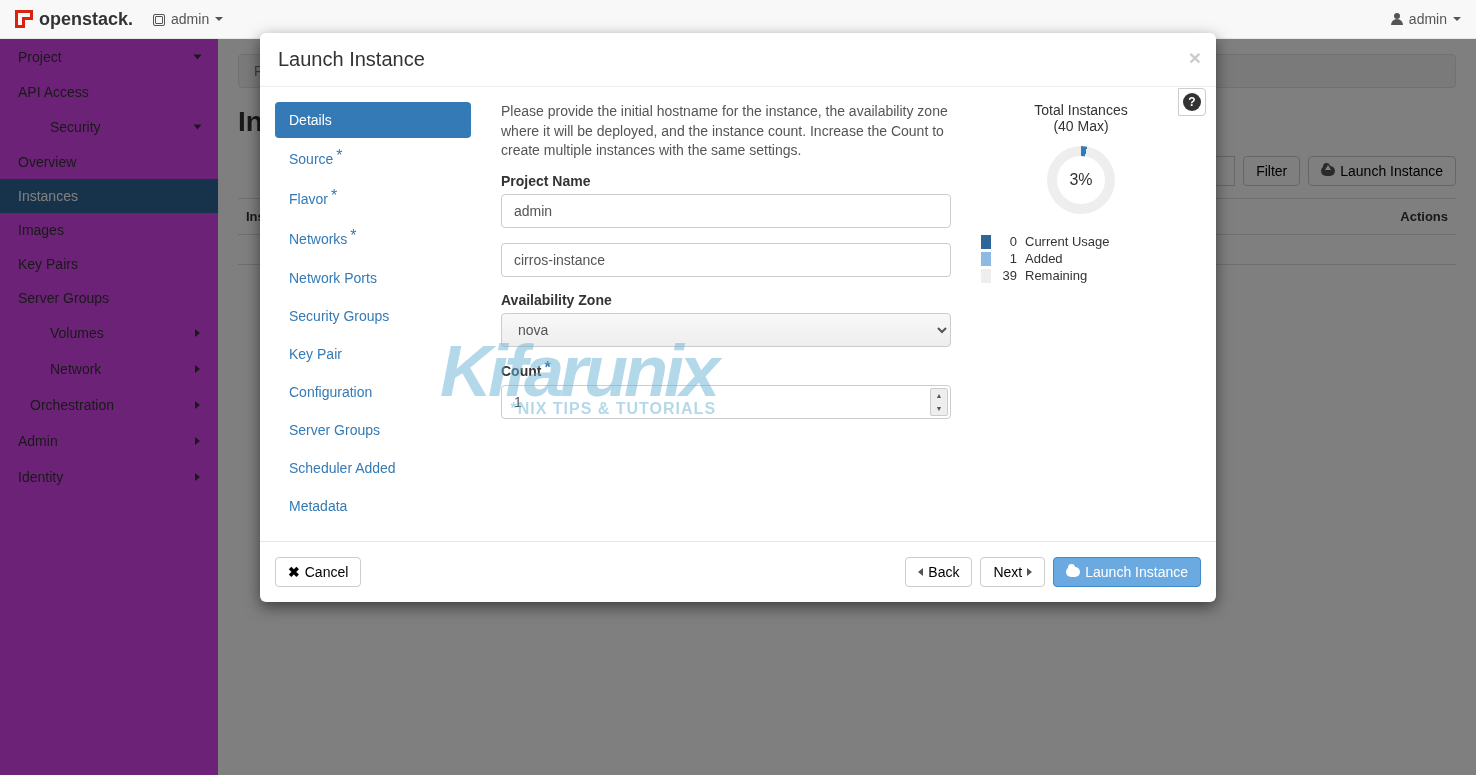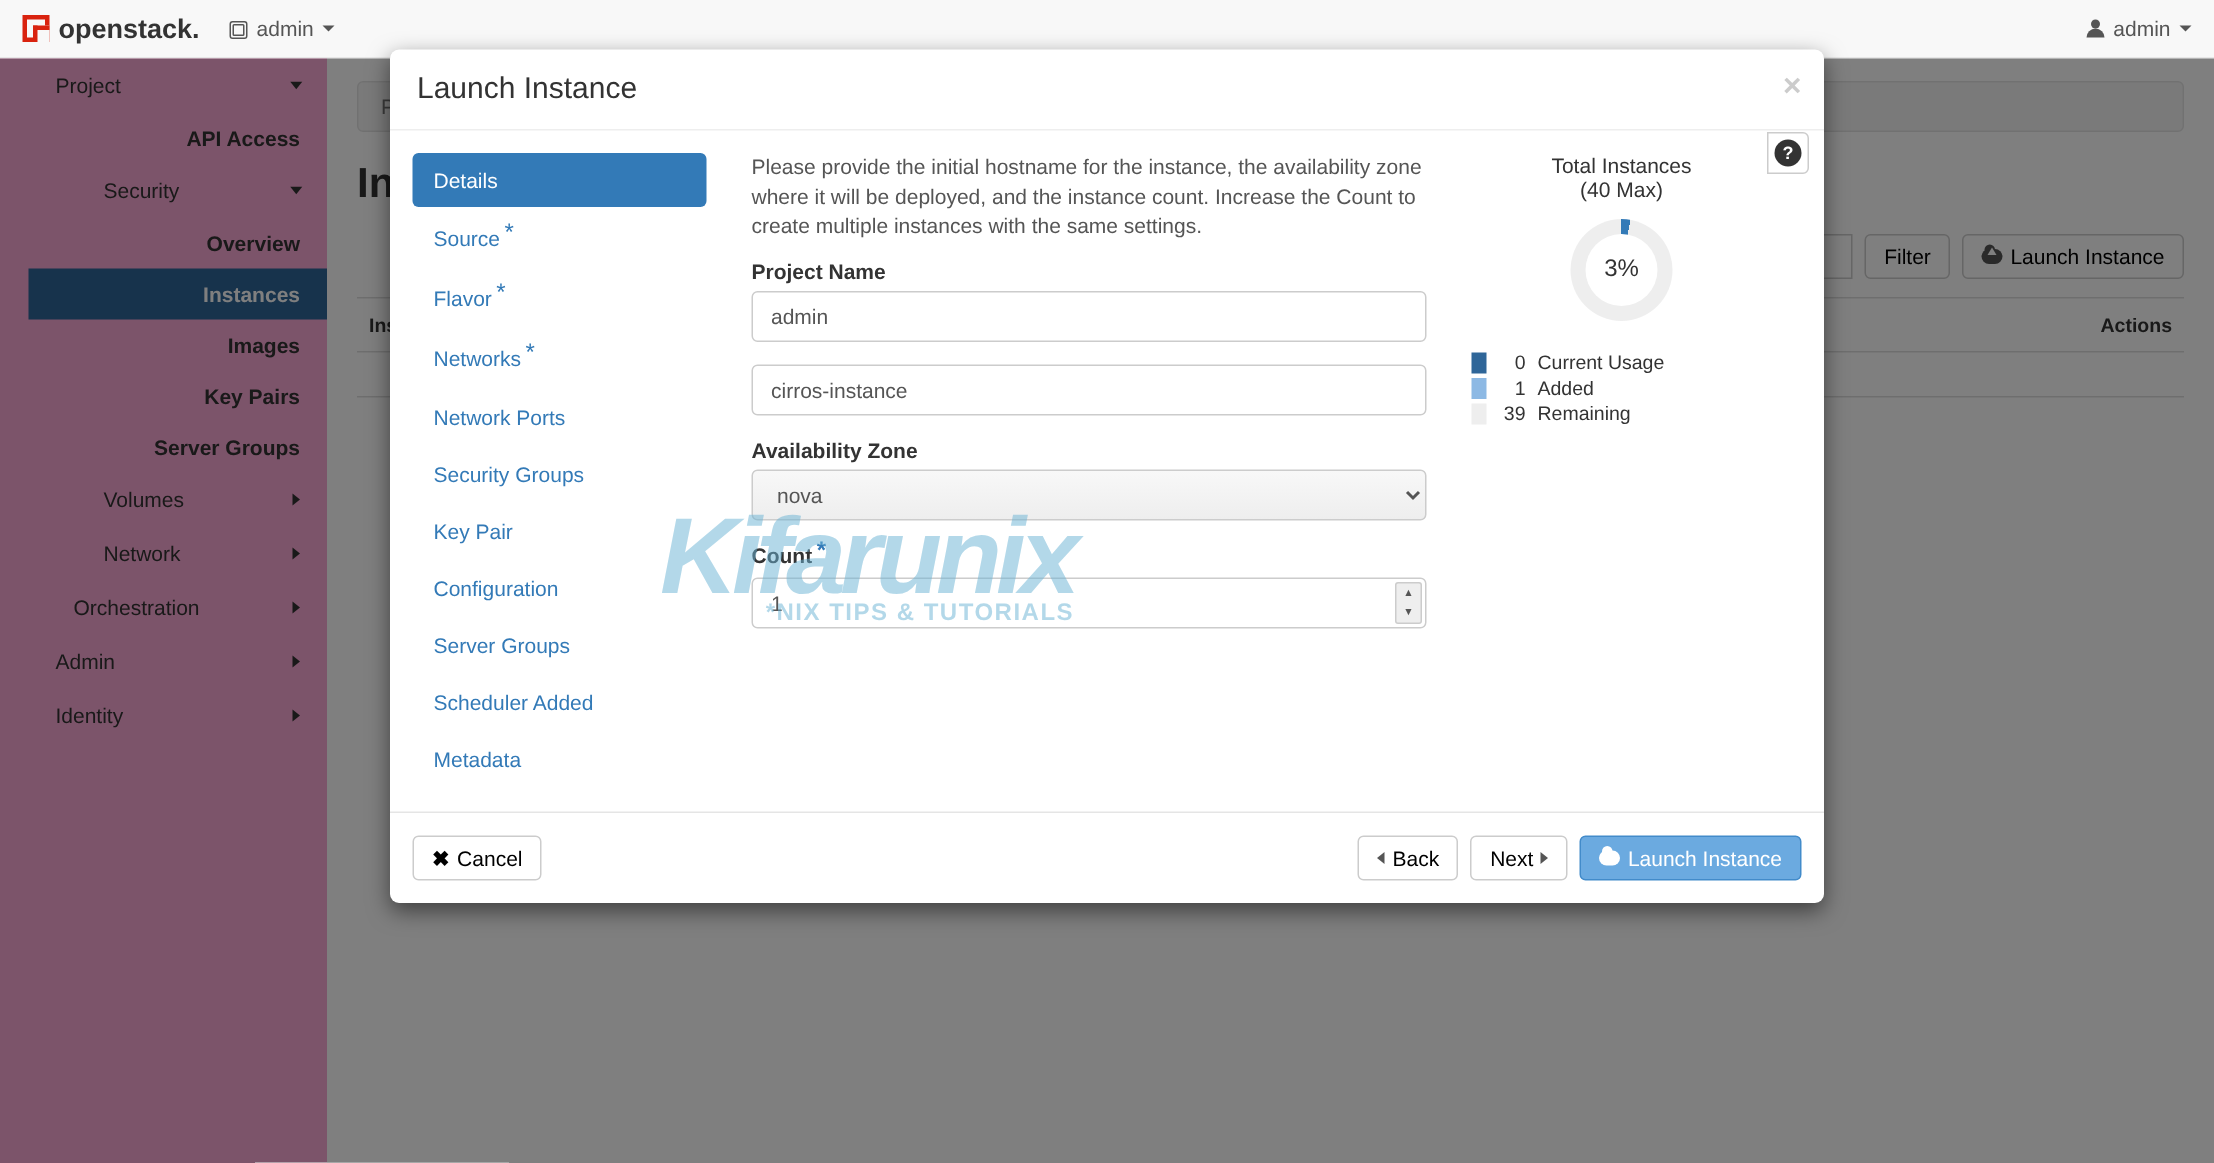--- a/index.html
+++ b/index.html
@@ -5,23 +5,23 @@
 * { box-sizing: border-box; margin: 0; padding: 0; }
 body { font-family: "Helvetica Neue", Helvetica, Arial, sans-serif; font-size: 14px; color: #333; background: #fff; width: 1476px; height: 775px; overflow: hidden; position: relative; }
 .topbar { height: 39px; background: #f8f8f8; border-bottom: 1px solid #e7e7e7; display: flex; align-items: center; padding: 0 15px; justify-content: space-between; }
 .topbar-left { display: flex; align-items: center; gap: 20px; }
 .logo { display: flex; align-items: center; gap: 6px; font-weight: bold; font-size: 18px; color: #333; }
 .logo-icon { width: 18px; height: 18px; border: 3px solid #d9230f; position: relative; }
 .logo-icon::after { content: ""; position: absolute; right: -3px; bottom: -3px; width: 8px; height: 8px; background: #f8f8f8; border-left: 3px solid #d9230f; border-top: 3px solid #d9230f; }
 .topbar-drop { display: flex; align-items: center; gap: 6px; color: #555; cursor: pointer; }
 .caret { width: 0; height: 0; border-left: 4px solid transparent; border-right: 4px solid transparent; border-top: 4px solid #555; display: inline-block; }
 .bg-area { position: absolute; top: 39px; left: 0; right: 0; bottom: 0; display: flex; }
-.sidebar { width: 218px; background: #f9a8d4; padding-left: 19px; }
+.sidebar { width: 218px; background: #d946ef; }
 .side-item { padding: 10px 18px; color: #333; display: flex; justify-content: space-between; align-items: center; cursor: pointer; }
-.side-sub { padding: 9px 18px; text-align: right; color: #333; cursor: pointer; font-weight: bold; }
+.side-sub { padding: 9px 18px; color: #333; cursor: pointer; }
 .side-sub.active { background: #2f6699; color: #fff; }
 .chev { width: 0; height: 0; border-top: 4px solid transparent; border-bottom: 4px solid transparent; border-left: 5px solid #333; display: inline-block; }
 .chev.down { transform: rotate(90deg); }
 .main { flex: 1; padding: 15px 20px; position: relative; }
 .breadcrumb-bar { background: #f5f5f5; border: 1px solid #e3e3e3; border-radius: 4px; padding: 8px 15px; color: #777; }
 .page-title { font-size: 28px; margin: 18px 0; }
 .toolbar { display: flex; justify-content: flex-end; gap: 8px; margin-bottom: 12px; }
 .btn { border: 1px solid #ccc; background: #fff; padding: 6px 12px; border-radius: 4px; cursor: pointer; font-size: 14px; display: inline-flex; align-items: center; gap: 5px; }
 .input-filter { border: 1px solid #ccc; padding: 6px 10px; border-radius: 4px 0 0 4px; width: 170px; }
 .table { width: 100%; border-collapse: collapse; }

